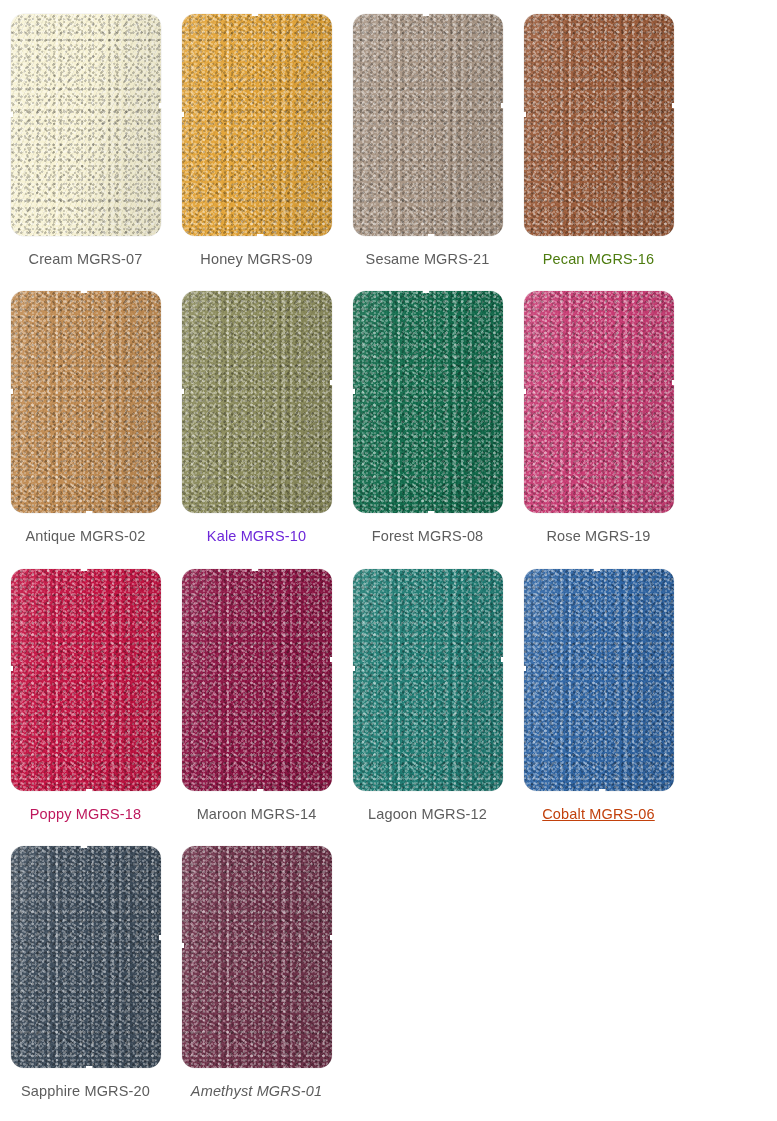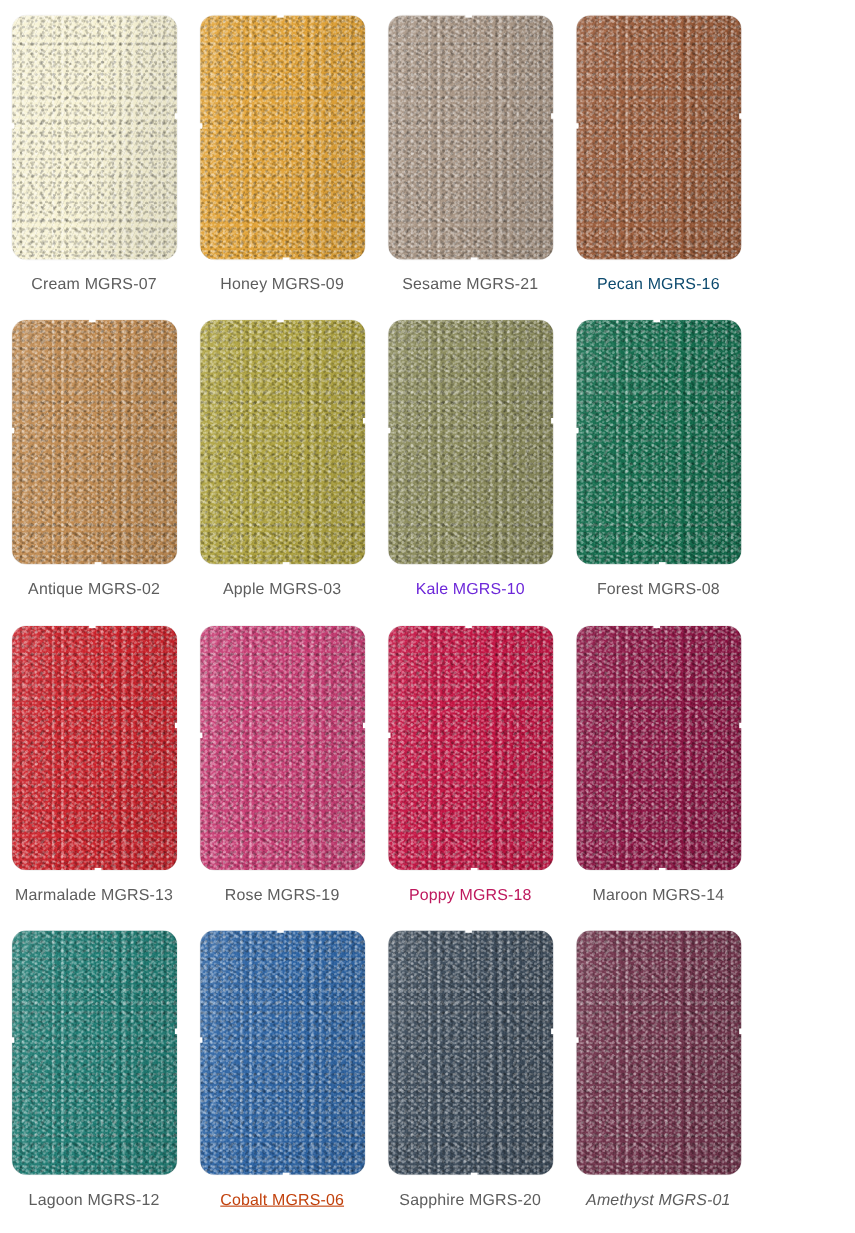--- a/index.html
+++ b/index.html
@@ -187,55 +187,40 @@
         <div class="chip">
           <div class="base" style="background: rgb(154, 90, 56);"></div>
           <div class="speckle-a"></div>
           <div class="speckle-b"></div>
           <div class="speckle-c"></div>
           <div class="sheen"></div>
         </div>
         <span class="nick left"></span>
         <span class="nick right"></span>
       </div>
-      <div class="chip-label" style="color: #0c4a6e;">Pecan MGRS-16</div>
+      <div class="chip-label" style="color: #4d7c0f;">Pecan MGRS-16</div>
     </div>
     <div class="swatch-cell">
       <div class="chip-wrap">
         <div class="chip">
           <div class="base" style="background: rgb(192, 138, 80);"></div>
           <div class="speckle-a"></div>
           <div class="speckle-b"></div>
           <div class="speckle-c"></div>
           <div class="sheen"></div>
         </div>
         <span class="nick left"></span>
         <span class="nick top"></span>
         <span class="nick bot"></span>
       </div>
       <div class="chip-label" style="color: rgb(93, 93, 93);">Antique MGRS-02</div>
     </div>
     <div class="swatch-cell">
       <div class="chip-wrap">
         <div class="chip">
-          <div class="base" style="background: rgb(174, 162, 62);"></div>
-          <div class="speckle-a"></div>
-          <div class="speckle-b"></div>
-          <div class="speckle-c"></div>
-          <div class="sheen"></div>
-        </div>
-        <span class="nick right"></span>
-        <span class="nick top"></span>
-        <span class="nick bot"></span>
-      </div>
-      <div class="chip-label" style="color: rgb(93, 93, 93);">Apple MGRS-03</div>
-    </div>
-    <div class="swatch-cell">
-      <div class="chip-wrap">
-        <div class="chip">
           <div class="base" style="background: rgb(138, 138, 90);"></div>
           <div class="speckle-a"></div>
           <div class="speckle-b"></div>
           <div class="speckle-c"></div>
           <div class="sheen"></div>
         </div>
         <span class="nick left"></span>
         <span class="nick right"></span>
       </div>
       <div class="chip-label" style="color: #6d28d9;">Kale MGRS-10</div>
@@ -251,35 +236,20 @@
         </div>
         <span class="nick left"></span>
         <span class="nick top"></span>
         <span class="nick bot"></span>
       </div>
       <div class="chip-label" style="color: rgb(93, 93, 93);">Forest MGRS-08</div>
     </div>
     <div class="swatch-cell">
       <div class="chip-wrap">
         <div class="chip">
-          <div class="base" style="background: rgb(205, 32, 41);"></div>
-          <div class="speckle-a"></div>
-          <div class="speckle-b"></div>
-          <div class="speckle-c"></div>
-          <div class="sheen"></div>
-        </div>
-        <span class="nick right"></span>
-        <span class="nick top"></span>
-        <span class="nick bot"></span>
-      </div>
-      <div class="chip-label" style="color: rgb(93, 93, 93);">Marmalade MGRS-13</div>
-    </div>
-    <div class="swatch-cell">
-      <div class="chip-wrap">
-        <div class="chip">
           <div class="base" style="background: rgb(200, 58, 114);"></div>
           <div class="speckle-a"></div>
           <div class="speckle-b"></div>
           <div class="speckle-c"></div>
           <div class="sheen"></div>
         </div>
         <span class="nick left"></span>
         <span class="nick right"></span>
       </div>
       <div class="chip-label" style="color: rgb(93, 93, 93);">Rose MGRS-19</div>

